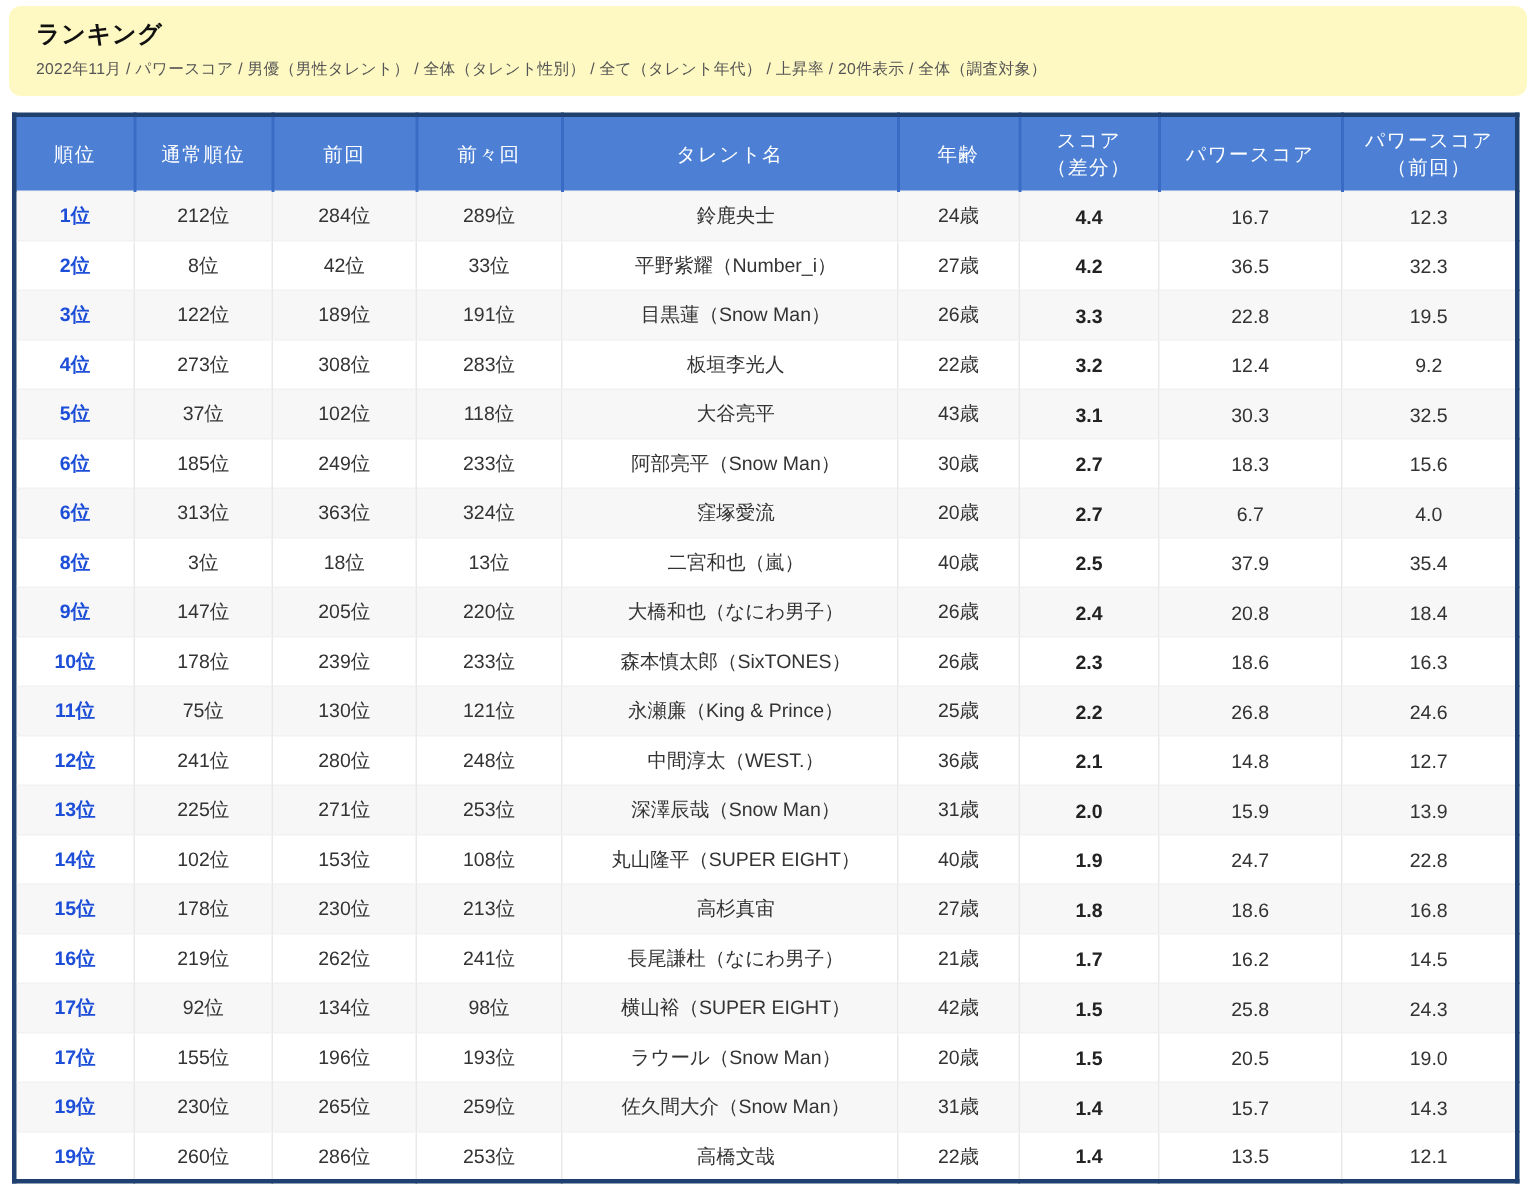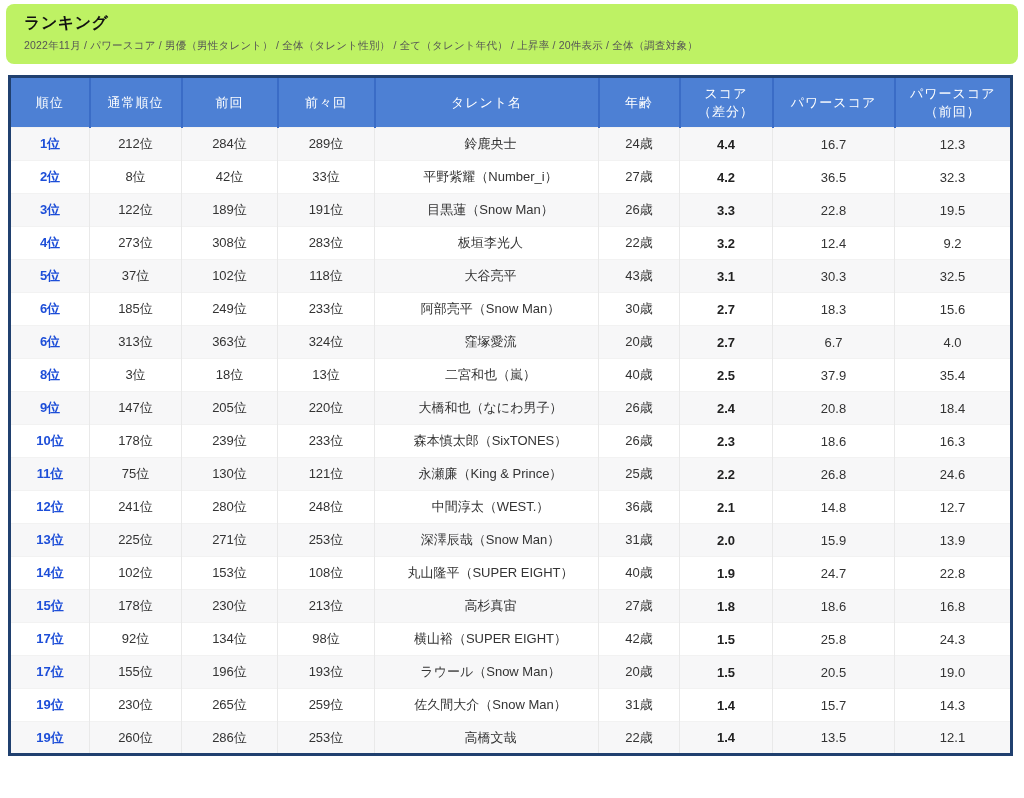--- a/index.html
+++ b/index.html
@@ -6,21 +6,21 @@
     margin: 0;
     padding: 0;
     width: 1024px;
     height: 798px;
     background: #ffffff;
     font-family: "Liberation Sans", "DejaVu Sans", sans-serif;
     -webkit-font-smoothing: antialiased;
   }
   .top-panel {
     margin: 4px 6px 0 6px;
-    background: #bef264;
+    background: #fef9c3;
     border-radius: 8px;
     padding: 9px 18px 11px 18px;
     box-sizing: border-box;
   }
   .page-title {
     font-size: 16px;
     font-weight: bold;
     color: #111111;
     letter-spacing: 0.5px;
   }
@@ -267,20 +267,31 @@
     <td>178位</td>
     <td>230位</td>
     <td>213位</td>
     <td class="c-name">高杉真宙</td>
     <td>27歳</td>
     <td class="c-diff">1.8</td>
     <td>18.6</td>
     <td>16.8</td>
   </tr>
       <tr>
+    <td class="c-rank">16位</td>
+    <td>219位</td>
+    <td>262位</td>
+    <td>241位</td>
+    <td class="c-name">長尾謙杜（なにわ男子）</td>
+    <td>21歳</td>
+    <td class="c-diff">1.7</td>
+    <td>16.2</td>
+    <td>14.5</td>
+  </tr>
+      <tr>
     <td class="c-rank">17位</td>
     <td>92位</td>
     <td>134位</td>
     <td>98位</td>
     <td class="c-name">横山裕（SUPER EIGHT）</td>
     <td>42歳</td>
     <td class="c-diff">1.5</td>
     <td>25.8</td>
     <td>24.3</td>
   </tr>

